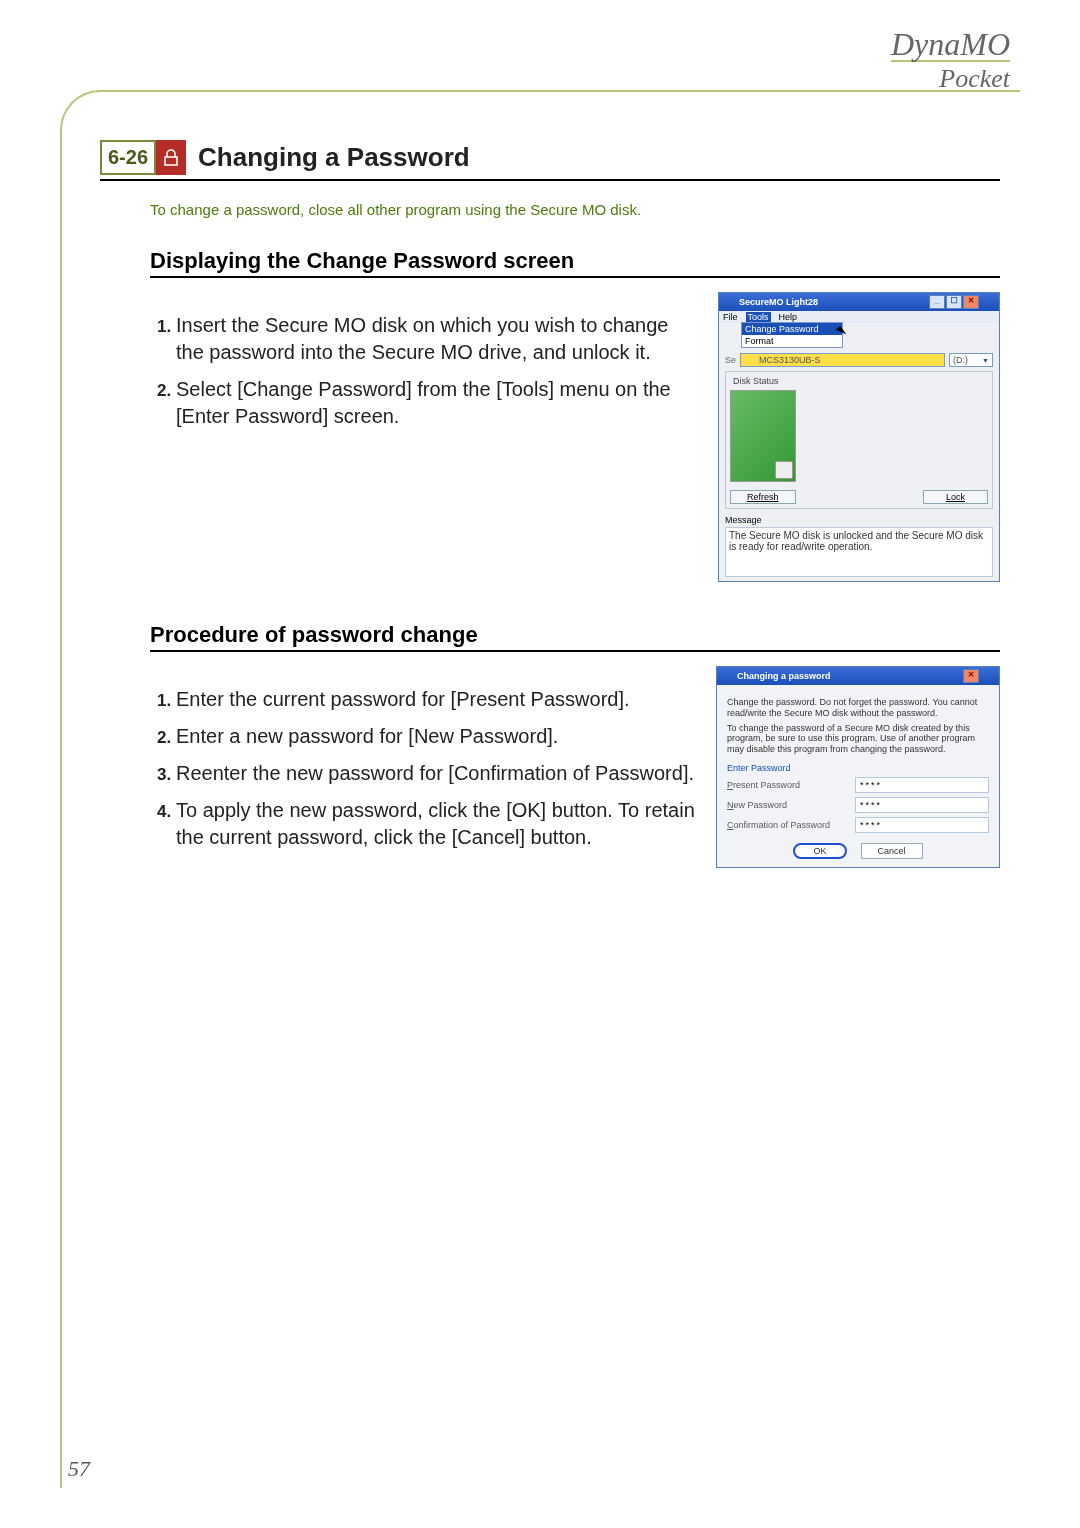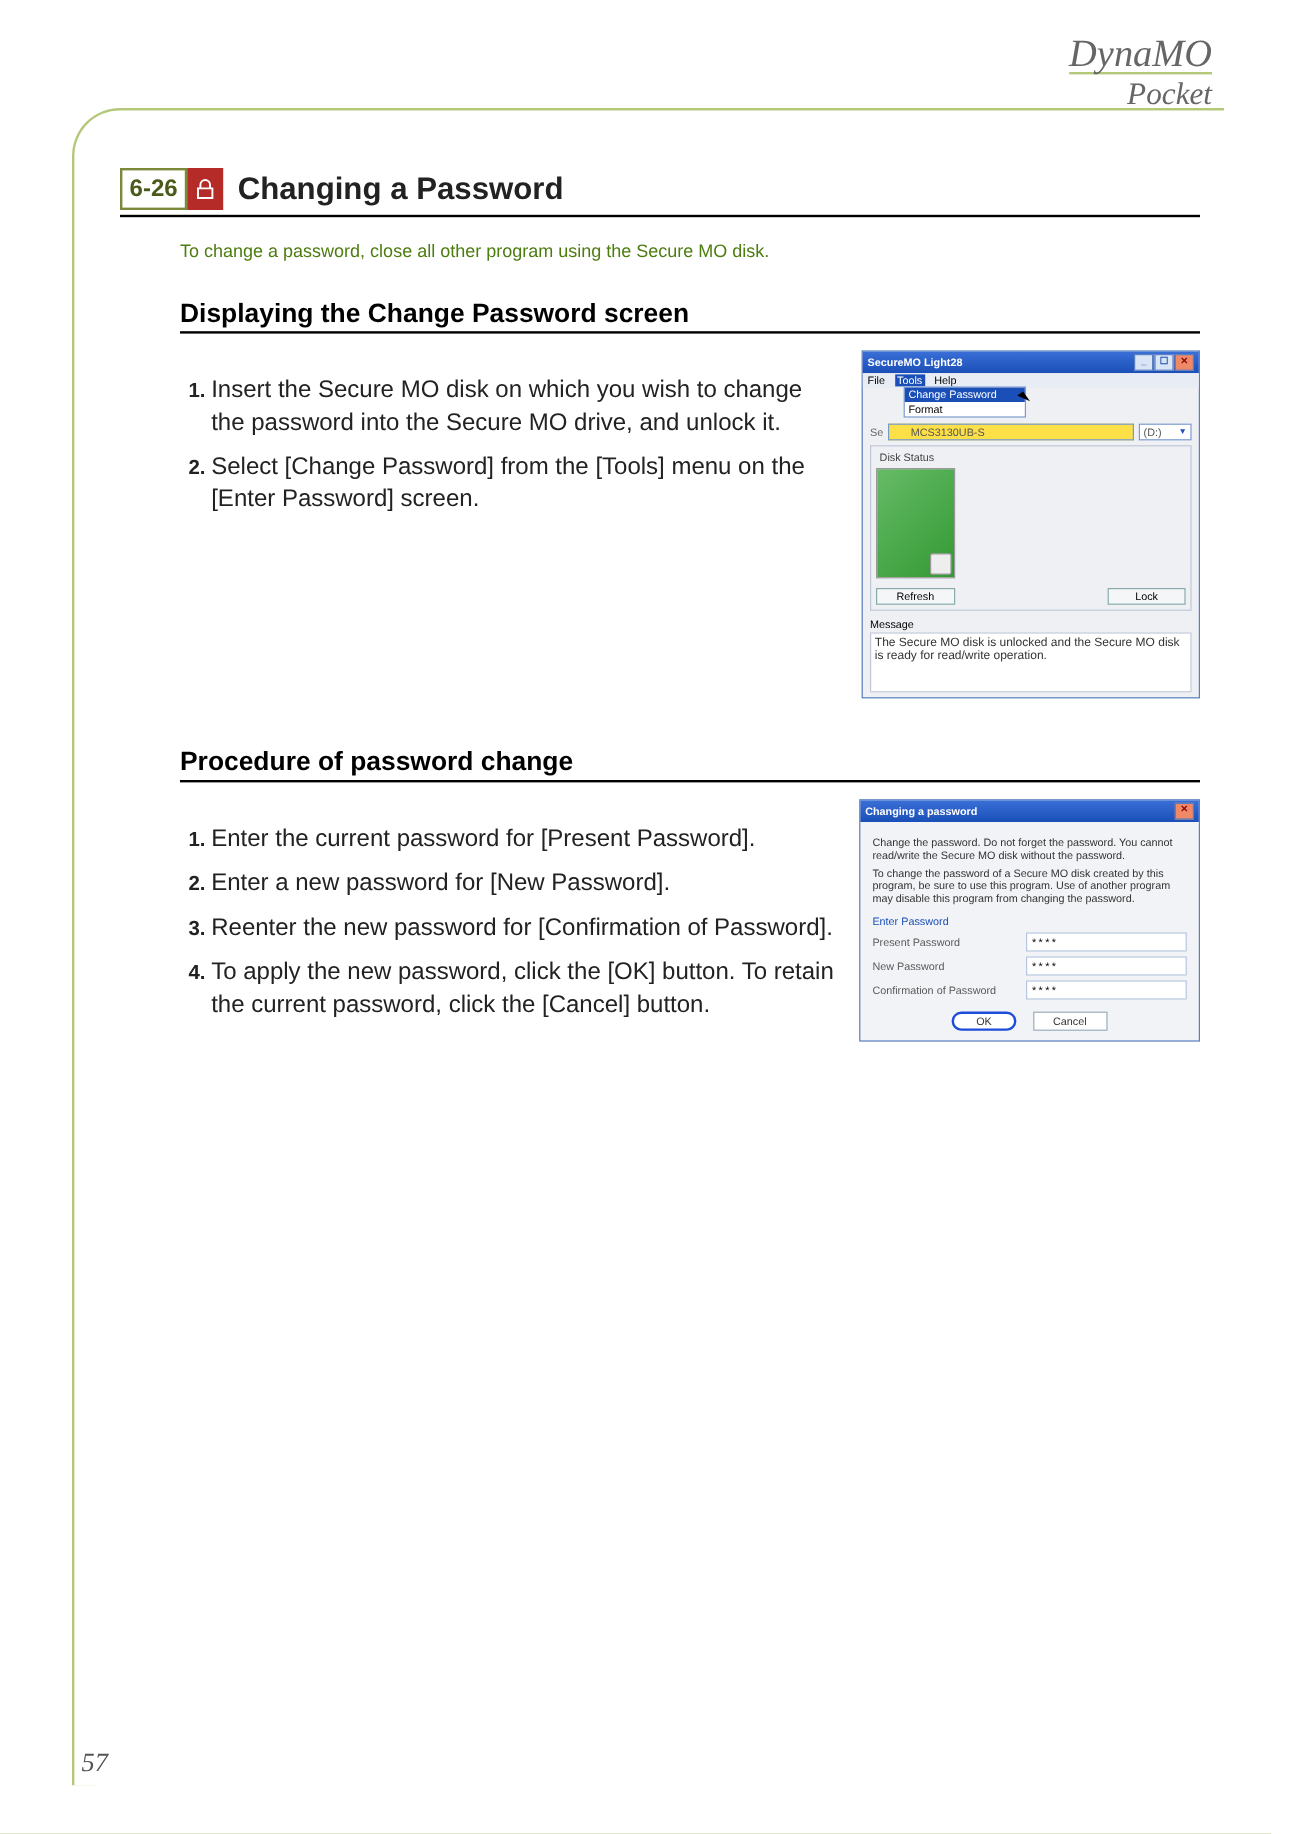--- a/index.html
+++ b/index.html
@@ -128,21 +128,21 @@
   .win {
     width: 280px;
     border: 1px solid #5a7fc0;
     background: #eef0f3;
     font-size: 9px;
     color: #000;
   }
   .titlebar {
     background: linear-gradient(#3a6fd8, #1a4fb8);
     color: #fff;
-    padding: 2px 4px;
+    padding: 2px 20px;
     display: flex;
     align-items: center;
     justify-content: space-between;
     font-weight: bold;
   }
   .titlebar .ctrls {
     display: flex;
     gap: 1px;
   }
   .titlebar .ctrl {
@@ -275,21 +275,21 @@
   .dlg-btns .ok {
     border:2px solid #1d4ed8; border-radius:10px; padding:1px 18px; background:#fff; color:#333;
   }
   .dlg-btns .cancel {
     border:1px solid #9ab; padding:2px 16px; background:#fff; color:#333;
   }
   .page-num {
     position:absolute; left:68px; bottom:46px;
     font-family: Georgia, serif; font-style: italic; font-size:22px; color:#555;
   }
-  .link-under { }
+  .link-under { text-decoration: underline; }
   .caret { font-size:7px; color:#1a4fb8; }
   .cursor-arrow {
     position:absolute;
     width:0;height:0;
     border-left:6px solid transparent;
     border-right:0 solid transparent;
     border-top:10px solid #000;
     transform: rotate(-35deg);
   }
 </style>
@@ -334,21 +334,21 @@
           <span class="ctrl">☐</span>
           <span class="ctrl close">✕</span>
         </span>
       </div>
       <div class="menubar">
         <span>File</span>
         <span class="open">Tools</span>
         <span>Help</span>
       </div>
       <div style="position:relative">
-        <div class="dropdown" style="position:absolute; left:12px; top:-1px; z-index:2;">
+        <div class="dropdown" style="position:absolute; left:0; top:-1px; z-index:2;">
           <div class="sel">Change Password</div>
           <div>Format</div>
           <span class="cursor-arrow" style="left:96px; top:4px;"></span>
         </div>
       </div>
       <div class="win-body" style="padding-top:30px;">
         <div class="drive-row">
           <span class="lbl-box">Se</span>
           <div class="combo1">
             <span>MCS3130UB-S</span>

